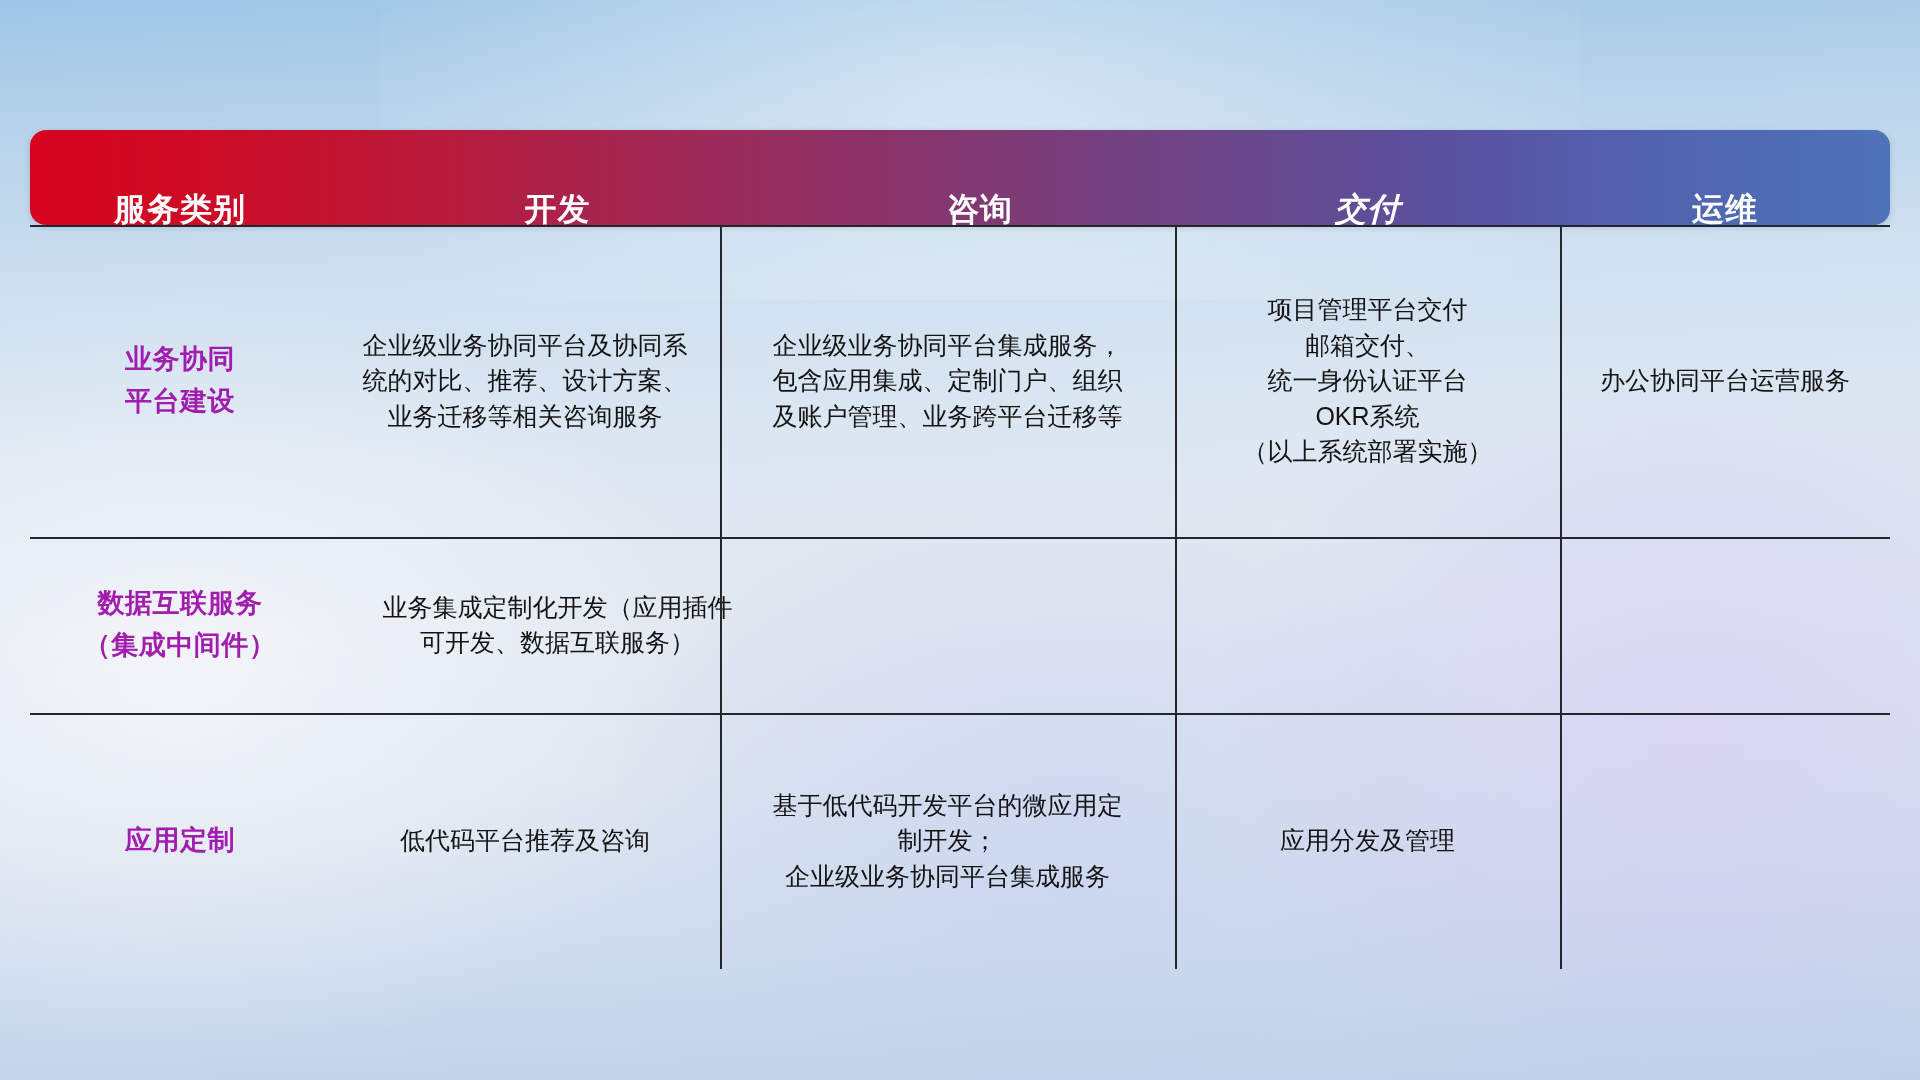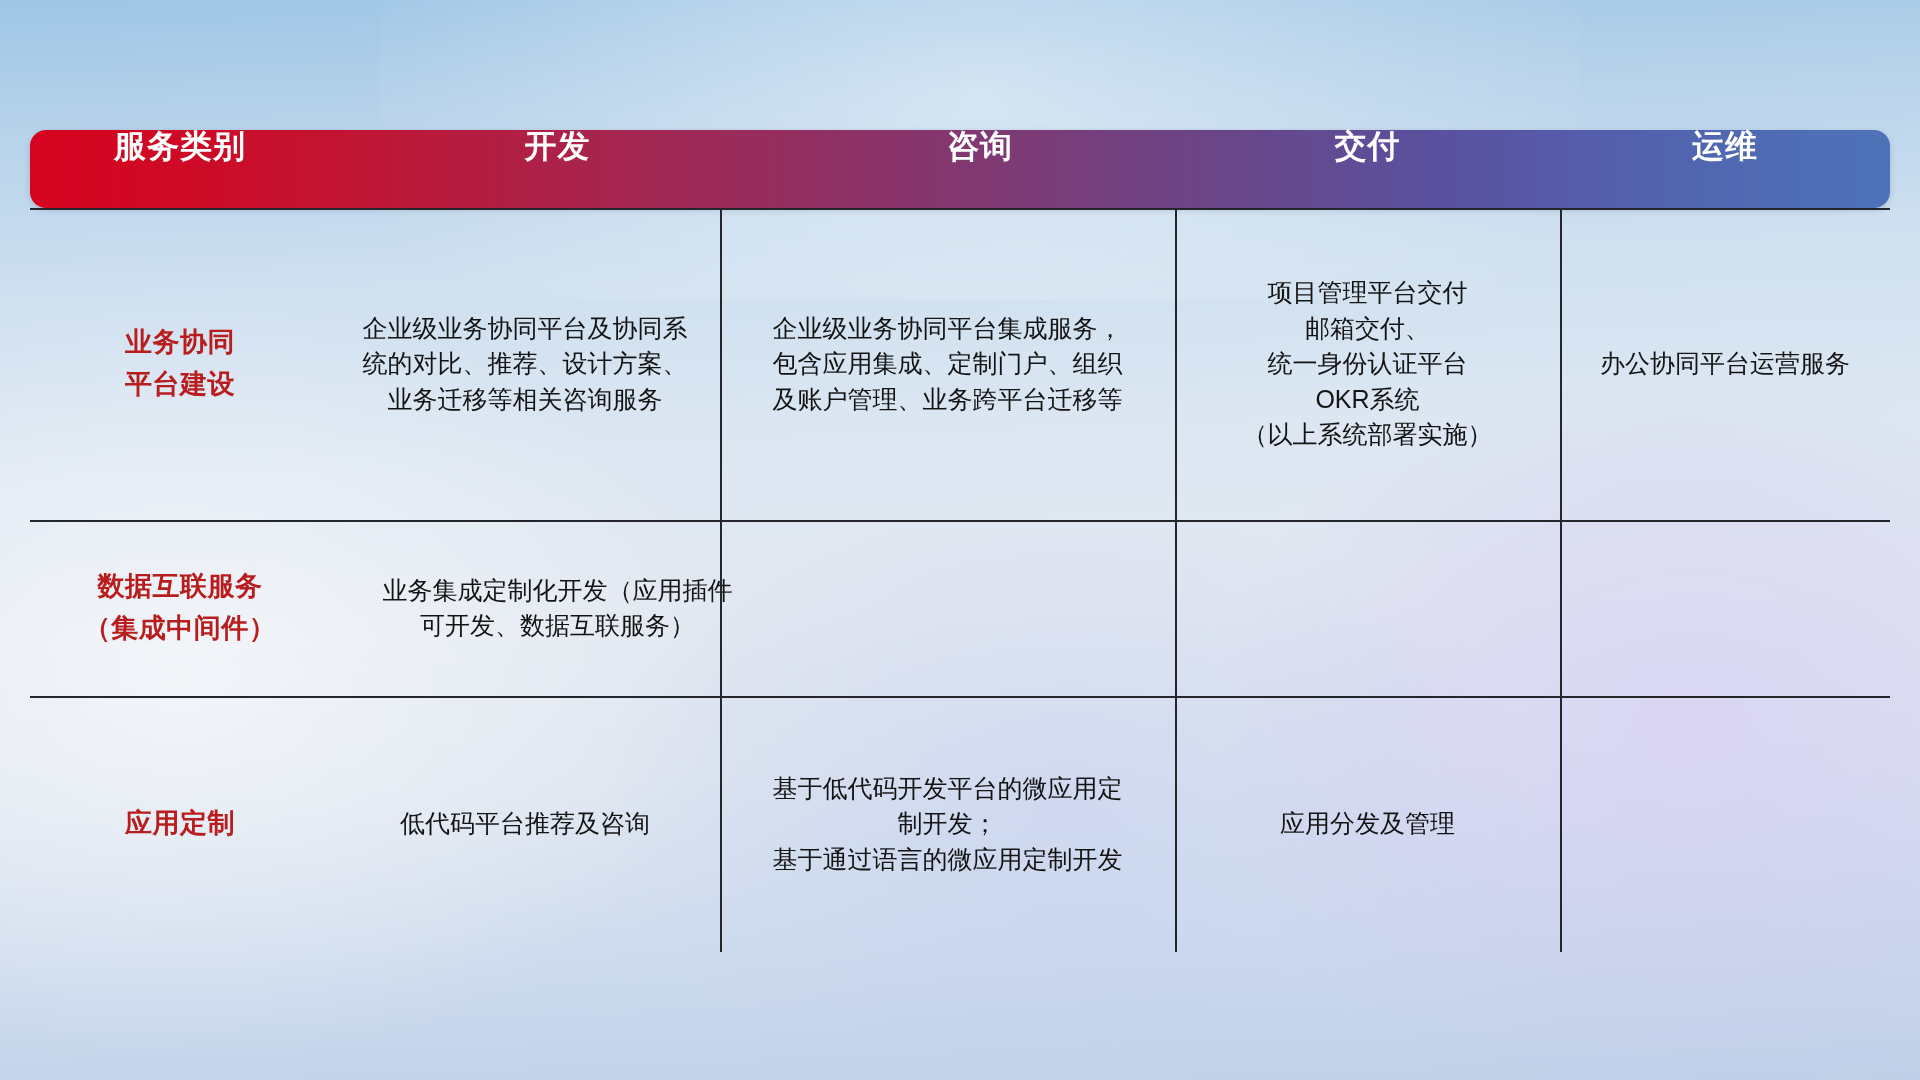--- a/index.html
+++ b/index.html
@@ -72,51 +72,51 @@
     position: absolute;
     left: 30px;
     top: 130px;
     width: 1860px;
     height: 822px;
   }
 
   
   #table-header {
     position: relative;
-    height: 78px;
+    height: 95px;
     border-radius: 16px;
     background: linear-gradient(90deg,
         #d60320 0%,
         #cf0a24 8%,
         #bc1838 20%,
         #a52650 32%,
         #8a3369 46%,
         #74407f 58%,
         #64498f 68%,
         #5a51a0 76%,
         #5361ad 86%,
         #4f6cb4 94%,
         #4e72b8 100%);
     display: flex;
-    align-items: flex-start;
+    align-items: flex-end;
     box-shadow: 0 2px 6px rgba(40,40,80,0.18);
   }
   .hcell {
     color: #ffffff;
     font-size: 32px;
     font-weight: bold;
     text-align: center;
     letter-spacing: 1px;
     line-height: 1;
     white-space: nowrap;
   }
   .hcell-1 { width: 300px; }
   .hcell-2 { width: 390px; }
   .hcell-3 { width: 455px; }
-  .hcell-4 { width: 385px; }
+  .hcell-4 { width: 385px; font-style: italic; }
   .hcell-5 { width: 330px; font-family: Liberation Serif, serif; }
 
   
   #table-body {
     position: relative;
     width: 1860px;
     height: 744px;
   }
   .grid-row {
     display: flex;
@@ -164,21 +164,21 @@
     color: #131313;
     white-space: pre-line;
   }
   .col-0 { width: 300px; }
   .col-1 { width: 390px; }
   .col-2 { width: 455px; }
   .col-3 { width: 385px; }
   .col-4 { width: 330px; }
 
   .cat-label {
-    color: #b91c1c;
+    color: #a21caf;
     font-weight: bold;
     font-size: 27px;
     line-height: 1.55;
     letter-spacing: 0.5px;
   }
 </style>
 </head>
 <body>
 
 <div id="bg-base"></div>
@@ -231,19 +231,19 @@
 可开发、数据互联服务）</div>
       <div class="cell col-3"></div>
       <div class="cell col-4"></div>
     </div>
 
     <div class="grid-row" id="row-2">
       <div class="cell col-0 cat-label">应用定制</div>
       <div class="cell col-1">低代码平台推荐及咨询</div>
       <div class="cell col-2">基于低代码开发平台的微应用定
 制开发；
-基于通过语言的微应用定制开发</div>
+企业级业务协同平台集成服务</div>
       <div class="cell col-3">应用分发及管理</div>
       <div class="cell col-4"></div>
     </div>
 
   </div>
 </div>
 
 </body></html>

